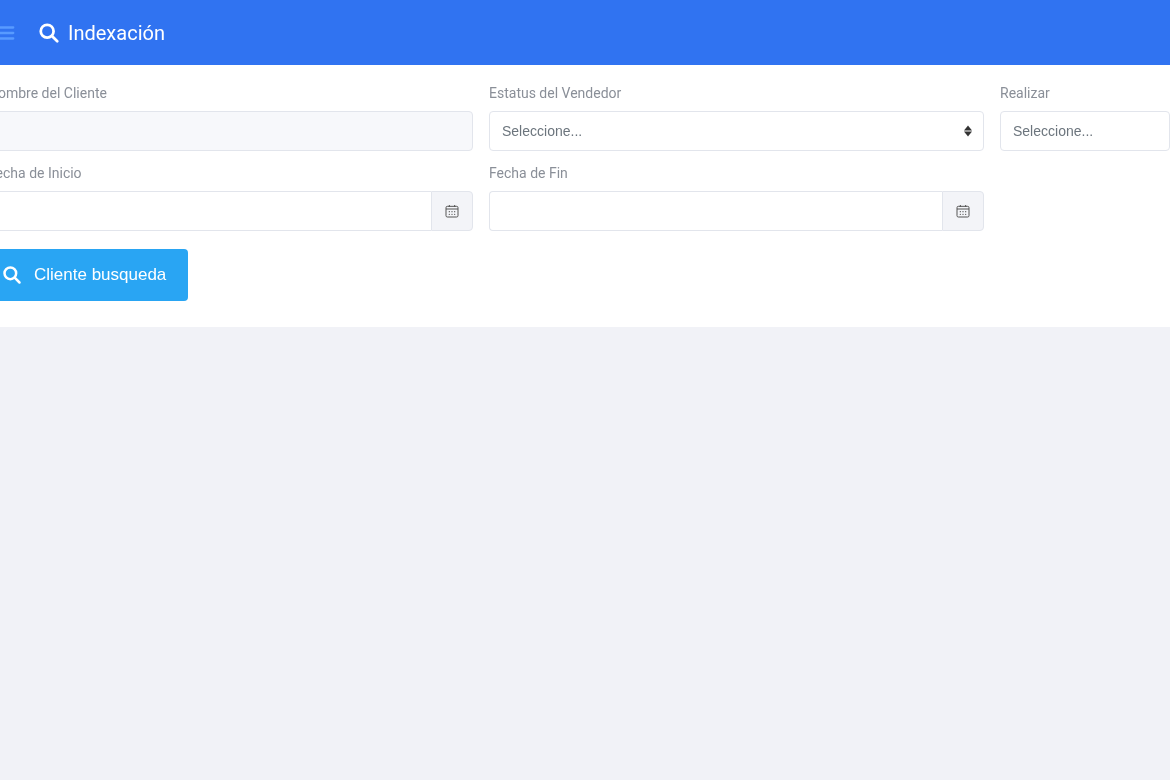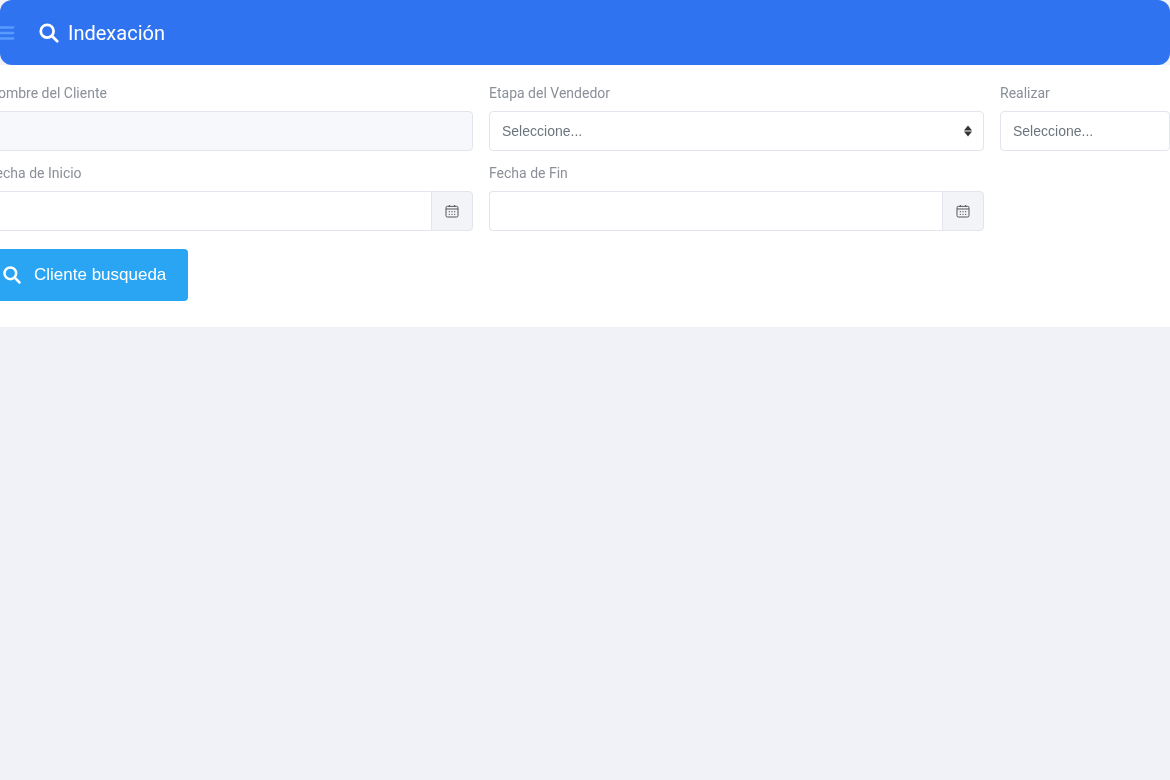--- a/index.html
+++ b/index.html
@@ -10,21 +10,20 @@
       height: 780px;
       overflow: hidden;
     }
     .header {
       background: #3073f1;
       height: 65px;
       display: flex;
       align-items: center;
       padding-left: 0;
       color: #fff;
-      border-radius: 12px;
     }
     .menu-toggle {
       width: 16px;
       height: 65px;
       display: flex;
       align-items: center;
       color: #589bff;
       flex-shrink: 0;
       overflow: hidden;
     }
@@ -166,21 +165,21 @@
 </div>
 
 <div class="search-card">
 
   <div class="form-row">
     <div class="col-a">
       <label class="form-label">Nombre del Cliente</label>
       <input class="form-control" type="text" value="" style="">
     </div>
     <div class="col-b">
-      <label class="form-label">Etapa del Vendedor</label>
+      <label class="form-label">Estatus del Vendedor</label>
       <div class="select-wrap">
         <select class="form-control">
           <option>Seleccione...</option>
         </select>
         <span class="sort-caret">
             <span class="up"></span>
             <span class="down"></span>
           </span>
       </div>
     </div>

